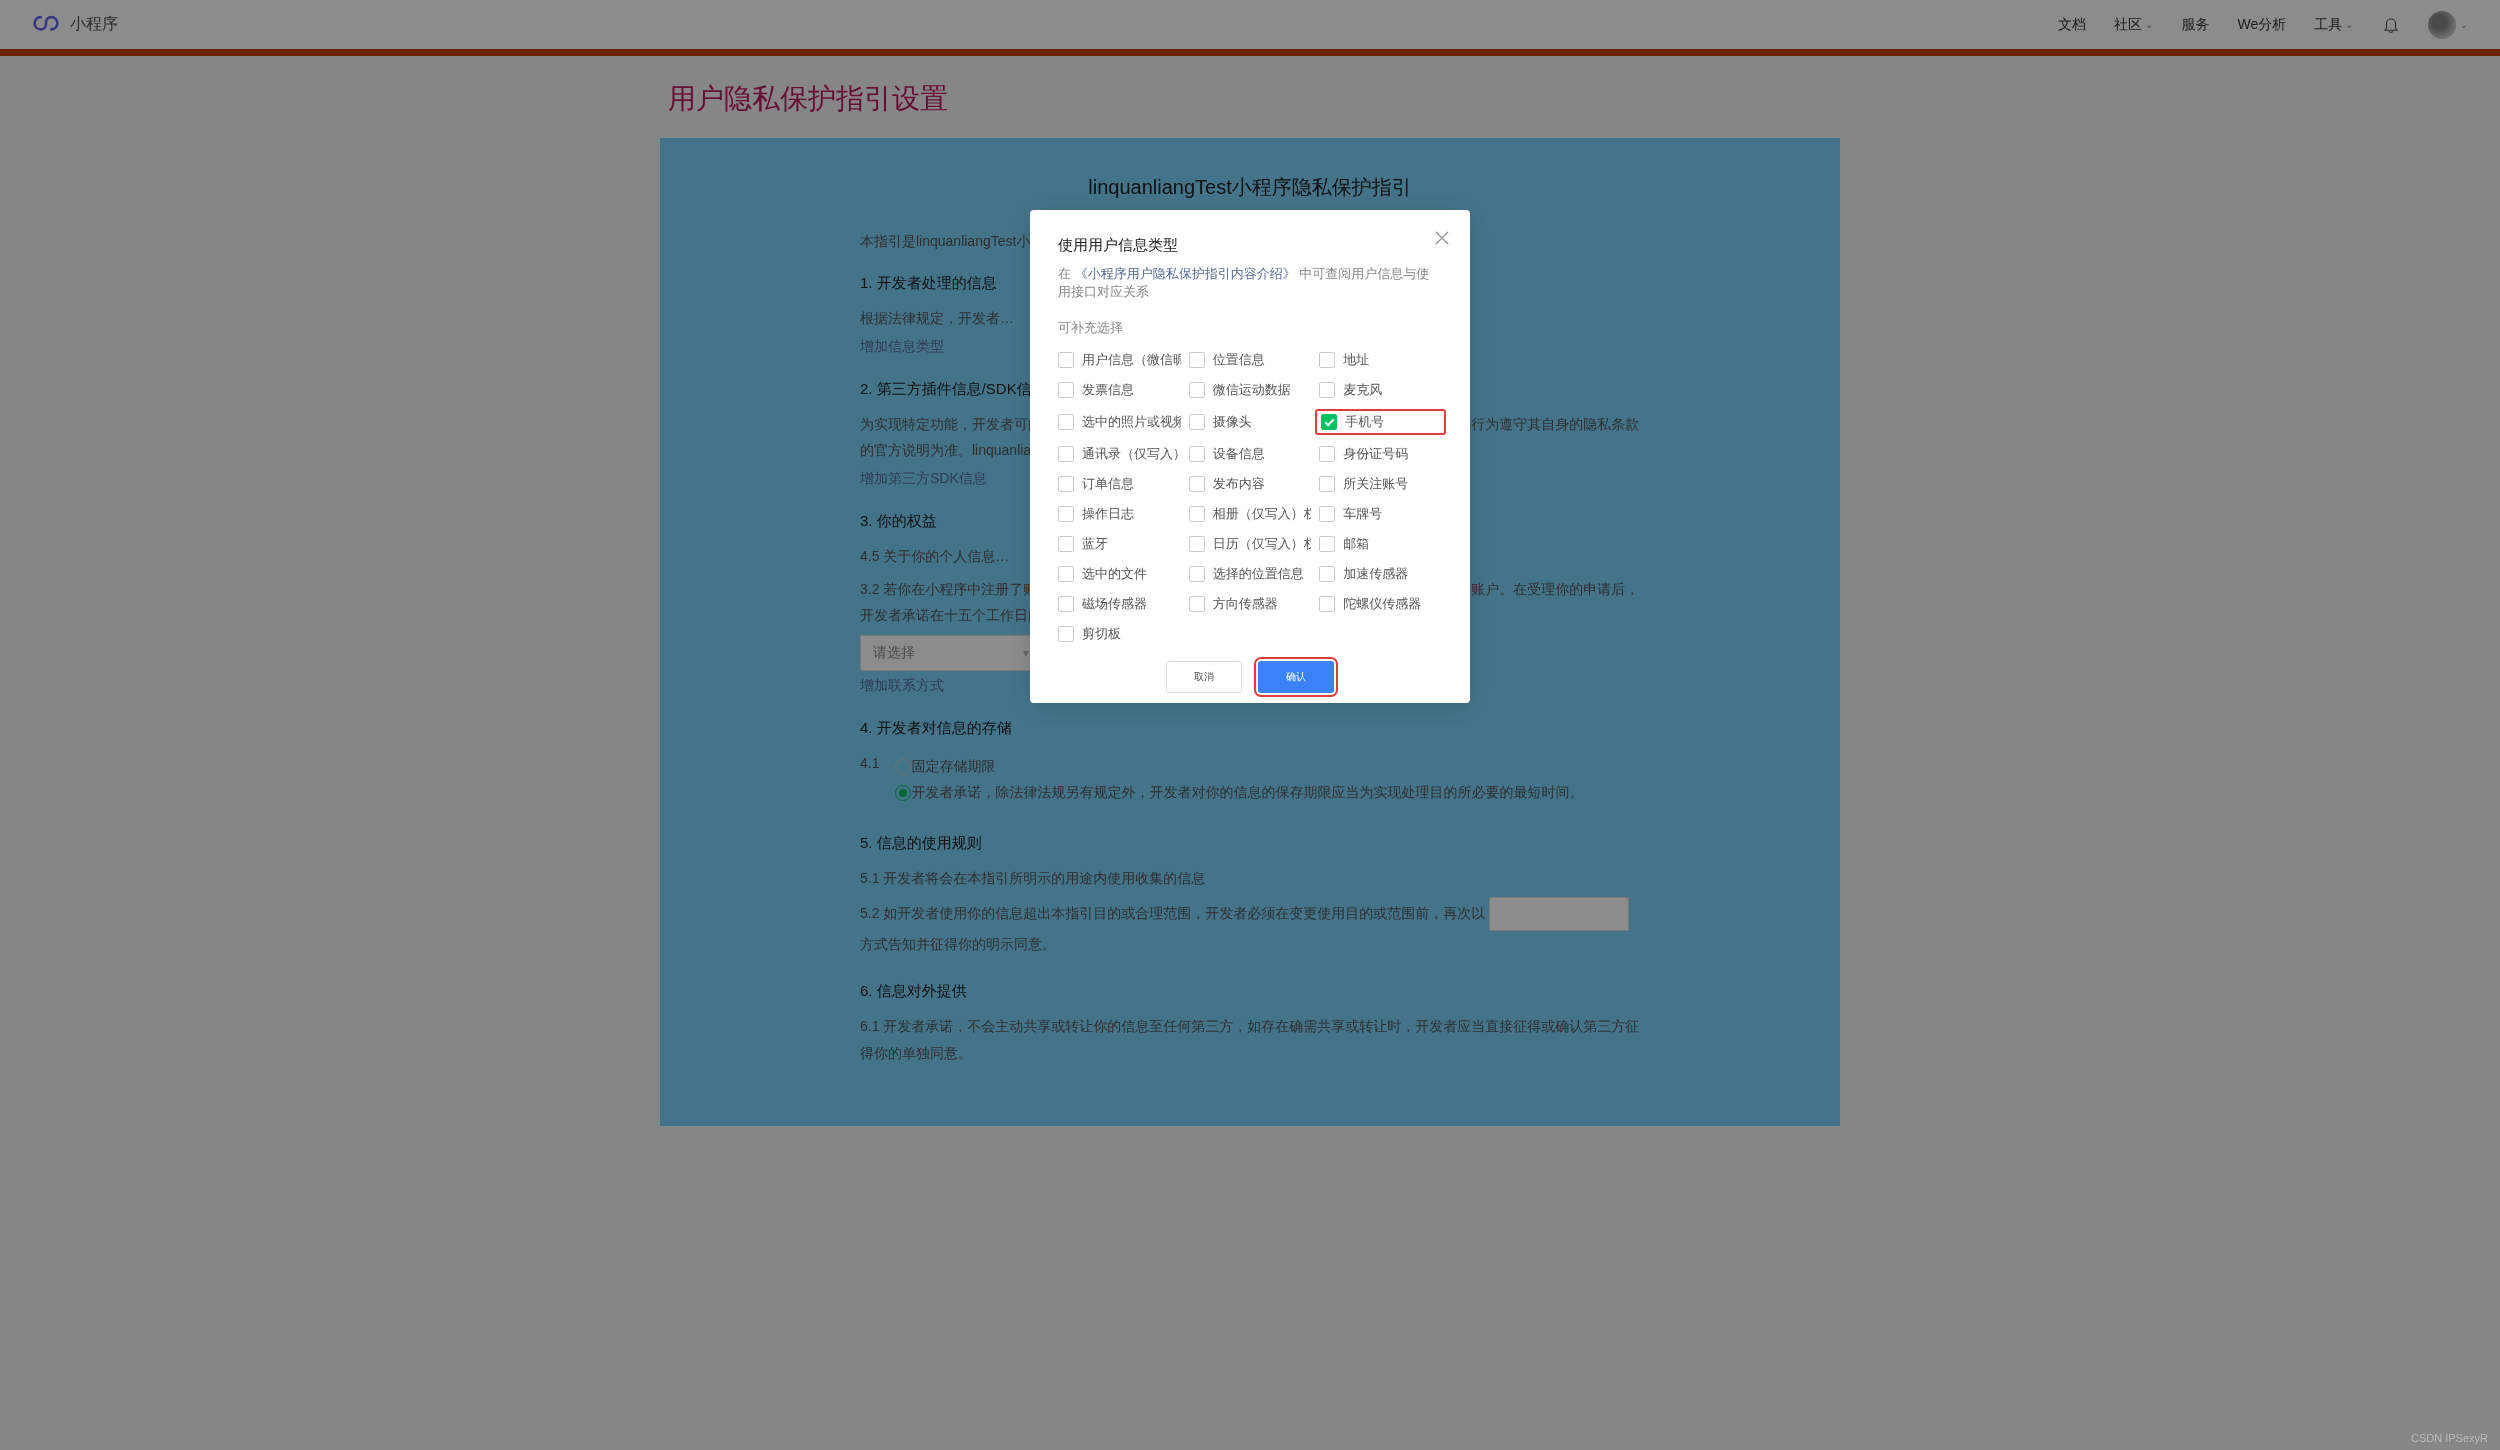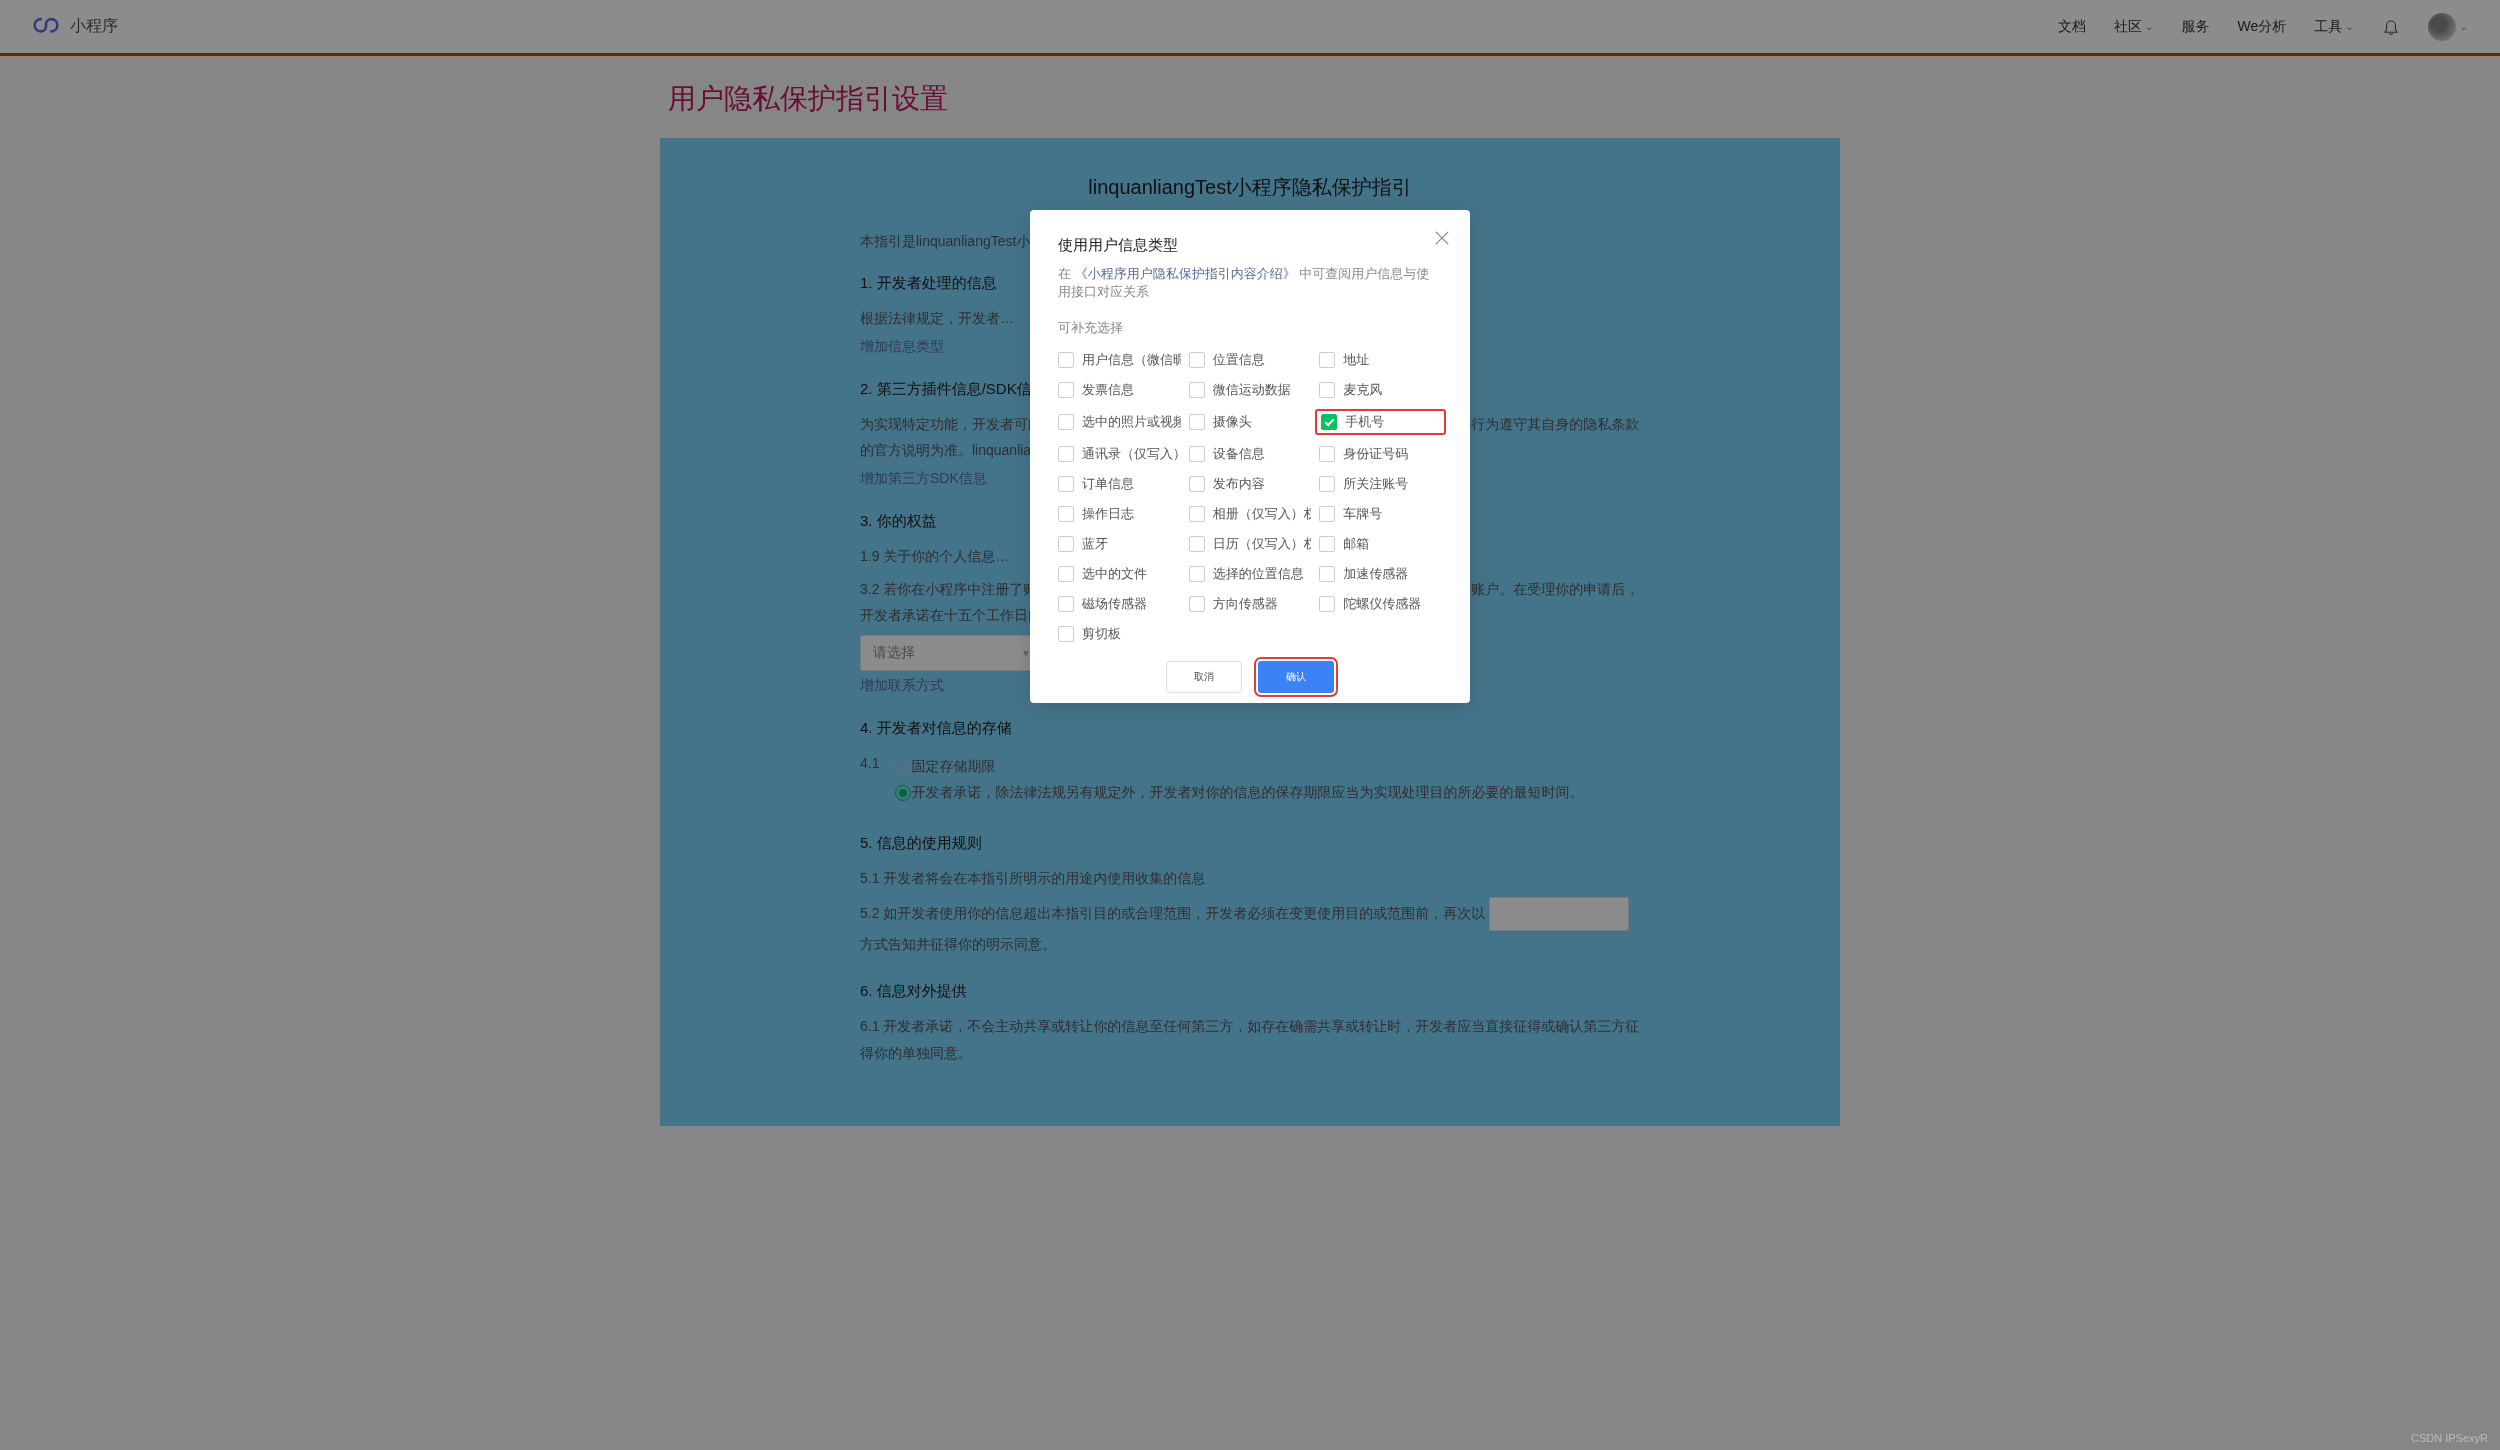--- a/index.html
+++ b/index.html
@@ -1,18 +1,18 @@
 <!DOCTYPE html>
 <html><head>
   <meta charset="utf-8">
   <style>
     * { box-sizing: border-box; margin: 0; padding: 0; }
     body { font-family: -apple-system, BlinkMacSystemFont, "PingFang SC", "Hiragino Sans GB", "Microsoft YaHei", sans-serif; background: #f5f5f5; color: #333; font-size: 14px; }
     
-    .topbar { background: #fff; height: 56px; display: flex; align-items: center; justify-content: space-between; padding: 0 32px; border-bottom: 3px solid #c2410c; }
+    .topbar { background: #fff; height: 56px; display: flex; align-items: center; justify-content: space-between; padding: 0 32px; border-bottom: 7px solid #c2410c; }
     .brand { display: flex; align-items: center; gap: 10px; }
     .brand-logo { width: 28px; height: 28px; }
     .brand-name { font-size: 16px; color: #555; }
     .nav { display: flex; align-items: center; gap: 28px; }
     .nav-item { color: #333; cursor: pointer; display: flex; align-items: center; gap: 3px; }
     .chevron { font-size: 10px; color: #888; }
     .bell-icon { width: 18px; height: 18px; cursor: pointer; }
     .avatar { width: 28px; height: 28px; border-radius: 50%; background: radial-gradient(circle at 40% 40%, #888 30%, #ccc 70%); display: flex; align-items: center; }
     .avatar-wrap { display: flex; align-items: center; gap: 4px; cursor: pointer; }
     
@@ -112,21 +112,21 @@
     </div>
 
     <div class="section">
       <div class="section-heading">2.  第三方插件信息/SDK信息</div>
       <div class="section-body">为实现特定功能，开发者可能会接入由第三方提供的插件/SDK。第三方插件/SDK收集和处理信息等行为遵守其自身的隐私条款的官方说明为准。linquanliangTest小程序接入的第三方插件信息/SDK信息如下：</div>
       <span class="link-action">增加第三方SDK信息</span>
     </div>
 
     <div class="section">
       <div class="section-heading">3.  你的权益</div>
-      <div class="sub-item">1.9  关于你的个人信息…</div>
+      <div class="sub-item">4.5  关于你的个人信息…</div>
       <div class="sub-item">3.2  若你在小程序中注册了账户，你可以通过以下方式与开发者联系，申请注销你在小程序中使用的账户。在受理你的申请后，开发者承诺在十五个工作日内完成核查和处理。</div>
       <div class="select-box">请选择</div>
       <div><span class="link-action">增加联系方式</span></div>
     </div>
 
     <div class="section">
       <div class="section-heading">4.  开发者对信息的存储</div>
       <div style="display:flex; align-items:flex-start; gap:16px;">
         <span style="color:#555; line-height:1.9;">4.1</span>
         <div style="flex:1;">

